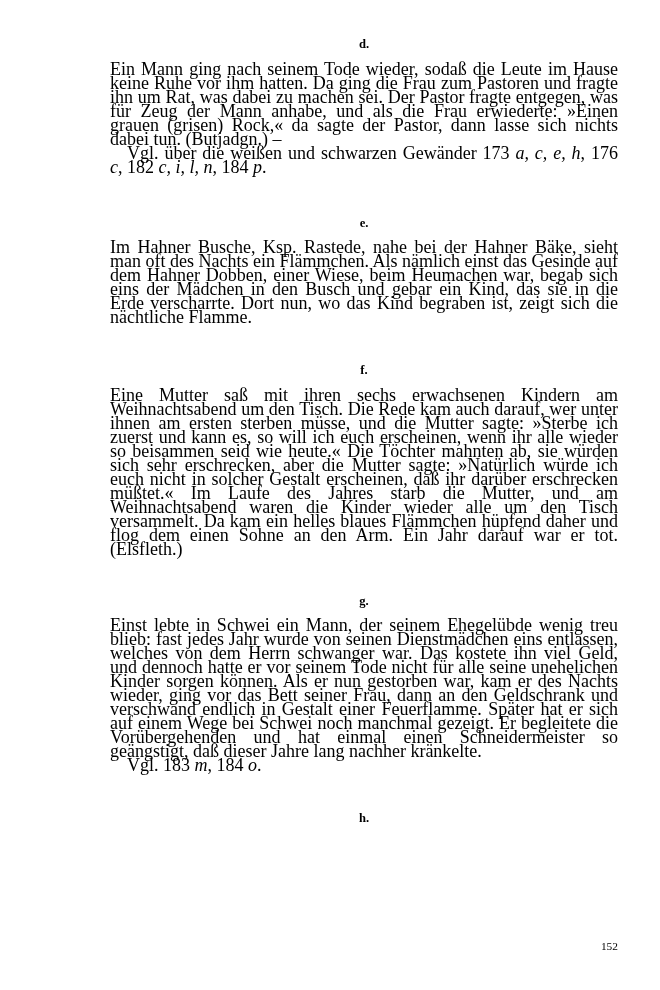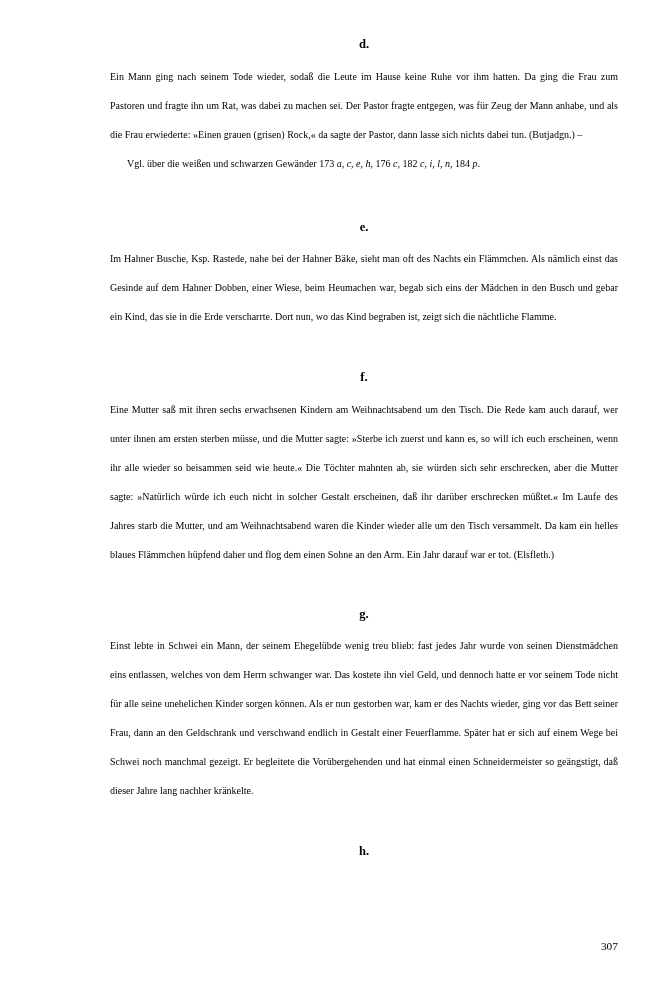--- a/index.html
+++ b/index.html
@@ -29,22 +29,22 @@
   }
   .section-label {
     text-align: center;
     font-weight: bold;
     font-size: 12.6px;
     line-height: 1;
     margin: 0;
   }
   .para {
     margin: 0;
-    font-size: 10px;
-    line-height: 29px;
+    font-size: 18px;
+    line-height: 14px;
     text-align: justify;
     text-justify: inter-word;
     hyphens: manual;
     -webkit-hyphens: manual;
     text-indent: 0;
   }
   .para.indent {
     text-indent: 17px;
   }
   .para i, .para em {
@@ -93,25 +93,26 @@
       <div class="sp-head-to-body"></div>
       <p class="para">Eine Mutter saß mit ihren sechs erwachsenen Kindern am Weihnachtsabend um den Tisch. Die Rede kam auch darauf, wer unter ihnen am ersten sterben müsse, und die Mutter sagte: »Sterbe ich zuerst und kann es, so will ich euch erscheinen, wenn ihr alle wieder so beisammen seid wie heute.« Die Töchter mahnten ab, sie würden sich sehr erschrecken, aber die Mutter sagte: »Natürlich würde ich euch nicht in solcher Gestalt erscheinen, daß ihr darüber erschrecken müßtet.« Im Laufe des Jahres starb die Mutter, und am Weihnachtsabend waren die Kinder wieder alle um den Tisch versammelt. Da kam ein helles blaues Flämmchen hüpfend daher und flog dem einen Sohne an den Arm. Ein Jahr darauf war er tot. (Elsfleth.)</p>
     </div>
 
     <div class="sp-block-g"></div>
 
     <div>
       <div class="section-label">g.</div>
       <div class="sp-head-to-body"></div>
       <p class="para">Einst lebte in Schwei ein Mann, der seinem Ehegelübde wenig treu blieb: fast jedes Jahr wurde von seinen Dienstmädchen eins entlassen, welches von dem Herrn schwanger war. Das kostete ihn viel Geld, und dennoch hatte er vor seinem Tode nicht für alle seine unehelichen Kinder sorgen können. Als er nun gestorben war, kam er des Nachts wieder, ging vor das Bett seiner Frau, dann an den Geldschrank und verschwand endlich in Gestalt einer Feuerflamme. Später hat er sich auf einem Wege bei Schwei noch manchmal gezeigt. Er begleitete die Vorübergehenden und hat einmal einen Schneidermeister so geängstigt, daß dieser Jahre lang nachher kränkelte.</p>
+      <p class="para indent">Vgl. 183 <i>m</i>, 184 <i>o</i>.</p>
     </div>
 
     <div class="sp-block-h"></div>
 
     <div>
       <div class="section-label">h.</div>
       <div class="sp-head-to-body"></div>
     </div>
 
   </div>
 
-  <div class="folio">307</div>
+  <div class="folio">152</div>
 </div>
 
 </body></html>

